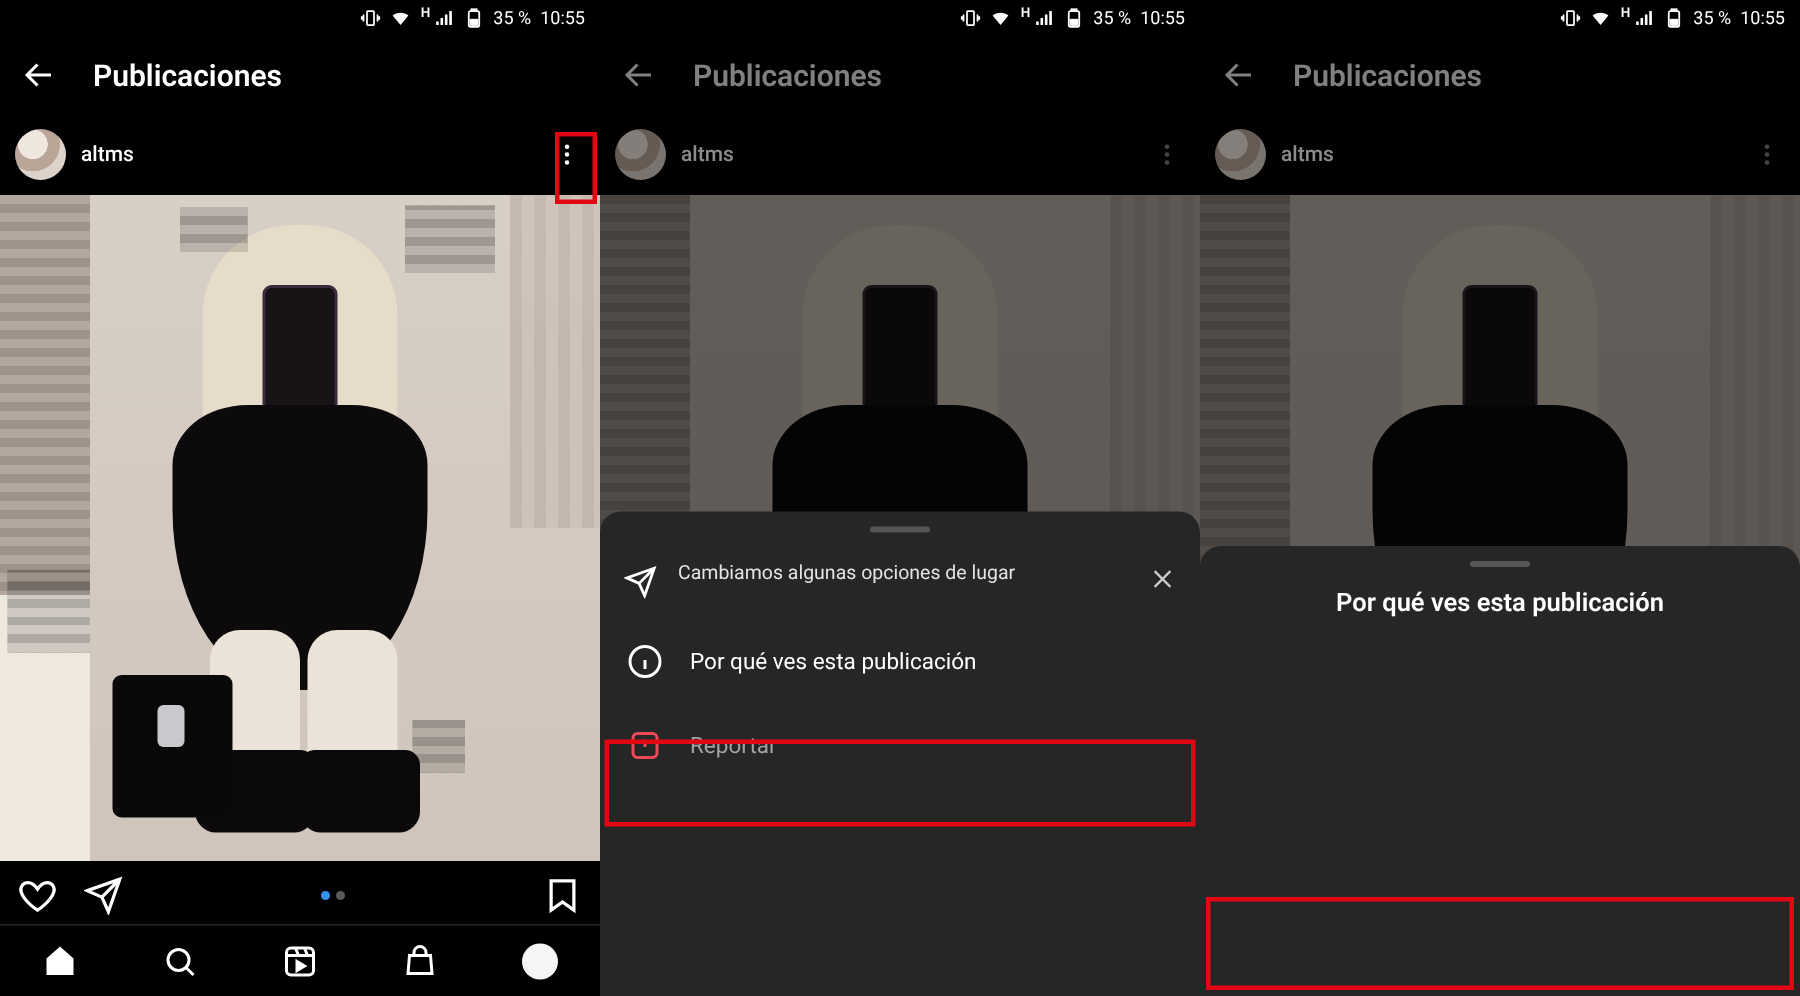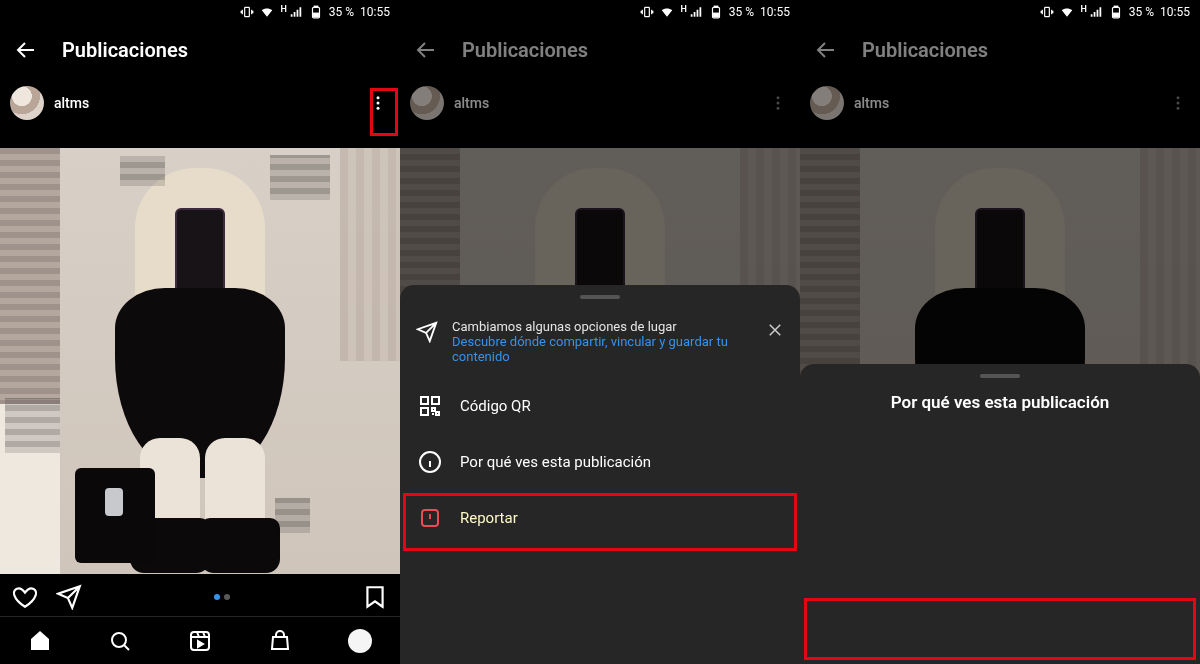--- a/index.html
+++ b/index.html
@@ -45,21 +45,21 @@
     padding: 14px 14px 18px;
     font-size: 20px;
     font-weight: 600;
   }
   .topbar.dim { opacity: .5; }
   .topbar .back { width:24px; height:24px; stroke:#fff; }
   
   .posthead {
     display:flex;
     align-items:center;
-    padding: 6px 10px 28px;
+    padding: 6px 10px 10px;
     gap: 10px;
   }
   .avatar {
     width: 34px; height:34px; border-radius:50%;
     background: radial-gradient(circle at 35% 30%, #efe6de 0 30%, #b9a698 31% 55%, #ddd3ca 56% 100%);
     flex: 0 0 34px;
   }
   .avatar.big { width:40px; height:40px; flex:0 0 40px; }
   .username { font-size:14px; font-weight:500; }
   .dots {
@@ -192,21 +192,21 @@
   .sheet-row svg { width:24px; height:24px; flex:0 0 24px; }
   .notice {
     display:flex; gap:14px; padding:14px 16px;
     font-size:13px;
     align-items:flex-start;
   }
   .notice svg { width:22px; height:22px; flex:0 0 22px; margin-top:2px; }
   .notice .close { margin-left:auto; width:18px; height:18px; cursor:pointer; flex:0 0 18px; margin-top:2px;}
   .notice-title { color:#e4e4e4; }
   .notice-link  { color:#3393f0; }
-  .sheet-row.report { color:#fef9c3; }
+  .sheet-row.report { color:#a3a3a3; }
   .sheet-row.report svg { stroke:#ed4956; }
   .sheet h2 {
     font-size:17px; font-weight:600; text-align:center; padding:8px 0 8px;
   }
   .sheet p.desc {
     font-size:13px; color:#9b9b9b; text-align:center; padding:4px 30px 18px;
     line-height:1.35;
   }
   .sheet p.desc .more { color:#eaeaea; font-weight:500; }
   .reason {
@@ -374,45 +374,35 @@
         <div class="body"></div>
       <div class="legs"></div>
         <div class="legs2"></div>
       <div class="boot"></div>
         <div class="boot2"></div>
       <div class="bag"></div>
         <div class="charm"></div>
     </div>
   </div>
 
-  <div class="sheet" style="height:379px;">
+  <div class="sheet" style="height:323px;">
     <div class="handle"></div>
 
     <div class="notice">
       <svg viewBox="0 0 24 24" fill="none" stroke="#fff" stroke-width="2">
           <path d="M22 2L11 13M22 2L15 22l-4-9-9-4 20-7z"></path>
         </svg>
       <div>
         <div class="notice-title">Cambiamos algunas opciones de lugar</div>
-        <div class="notice-link">Descubre dónde compartir, vincular y guardar tu contenido</div>
       </div>
       <svg class="close" viewBox="0 0 24 24" stroke="#ccc" stroke-width="2">
           <path d="M5 5l14 14M19 5L5 19"></path>
         </svg>
     </div>
 
-    <div class="sheet-row">
-      <svg viewBox="0 0 24 24" fill="none" stroke="#fff" stroke-width="2">
-          <rect x="3" y="3" width="7" height="7"></rect>
-          <rect x="14" y="3" width="7" height="7"></rect>
-          <rect x="3" y="14" width="7" height="7"></rect>
-          <path d="M14 14h3v3h-3zM18 18h3v3h-3zM14 20h2"></path>
-        </svg>
-      <span>Código QR</span>
-    </div>
 
     <div class="sheet-row">
       <svg viewBox="0 0 24 24" fill="none" stroke="#fff" stroke-width="2">
           <circle cx="12" cy="12" r="10"></circle>
           <path d="M12 8h.01M11 12h1v4h1"></path>
         </svg>
       <span>Por qué ves esta publicación</span>
     </div>
 
 

